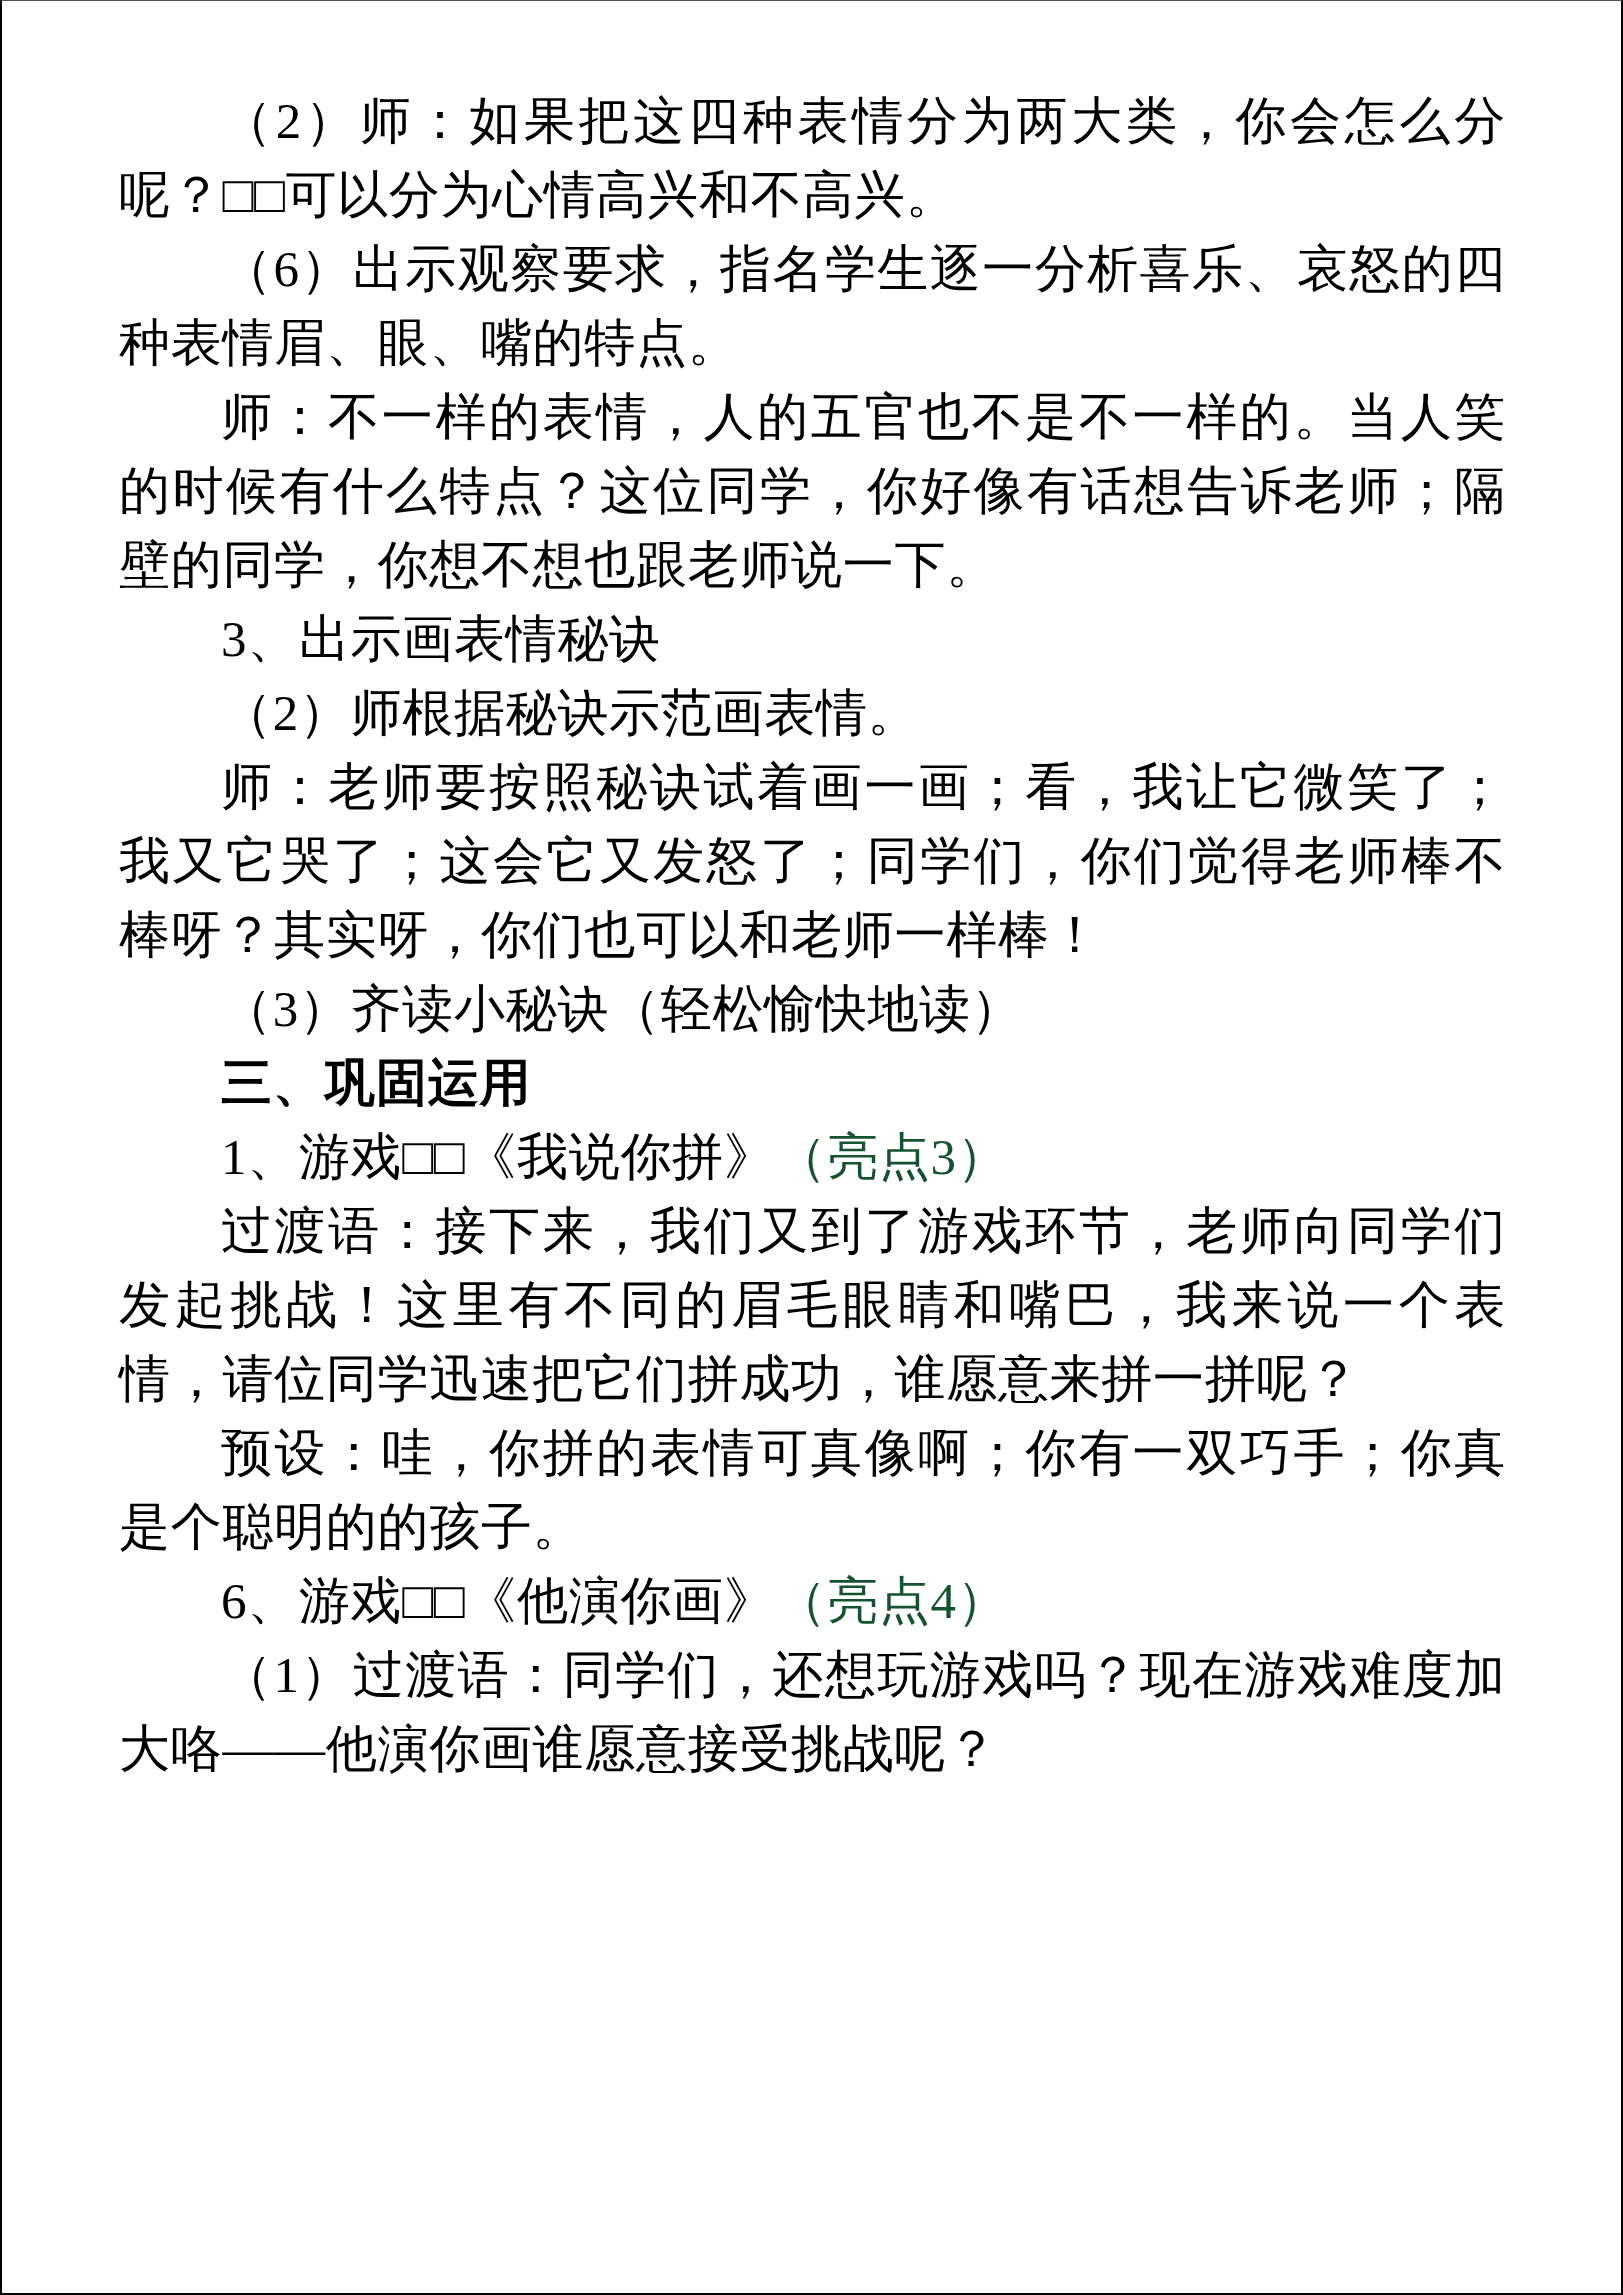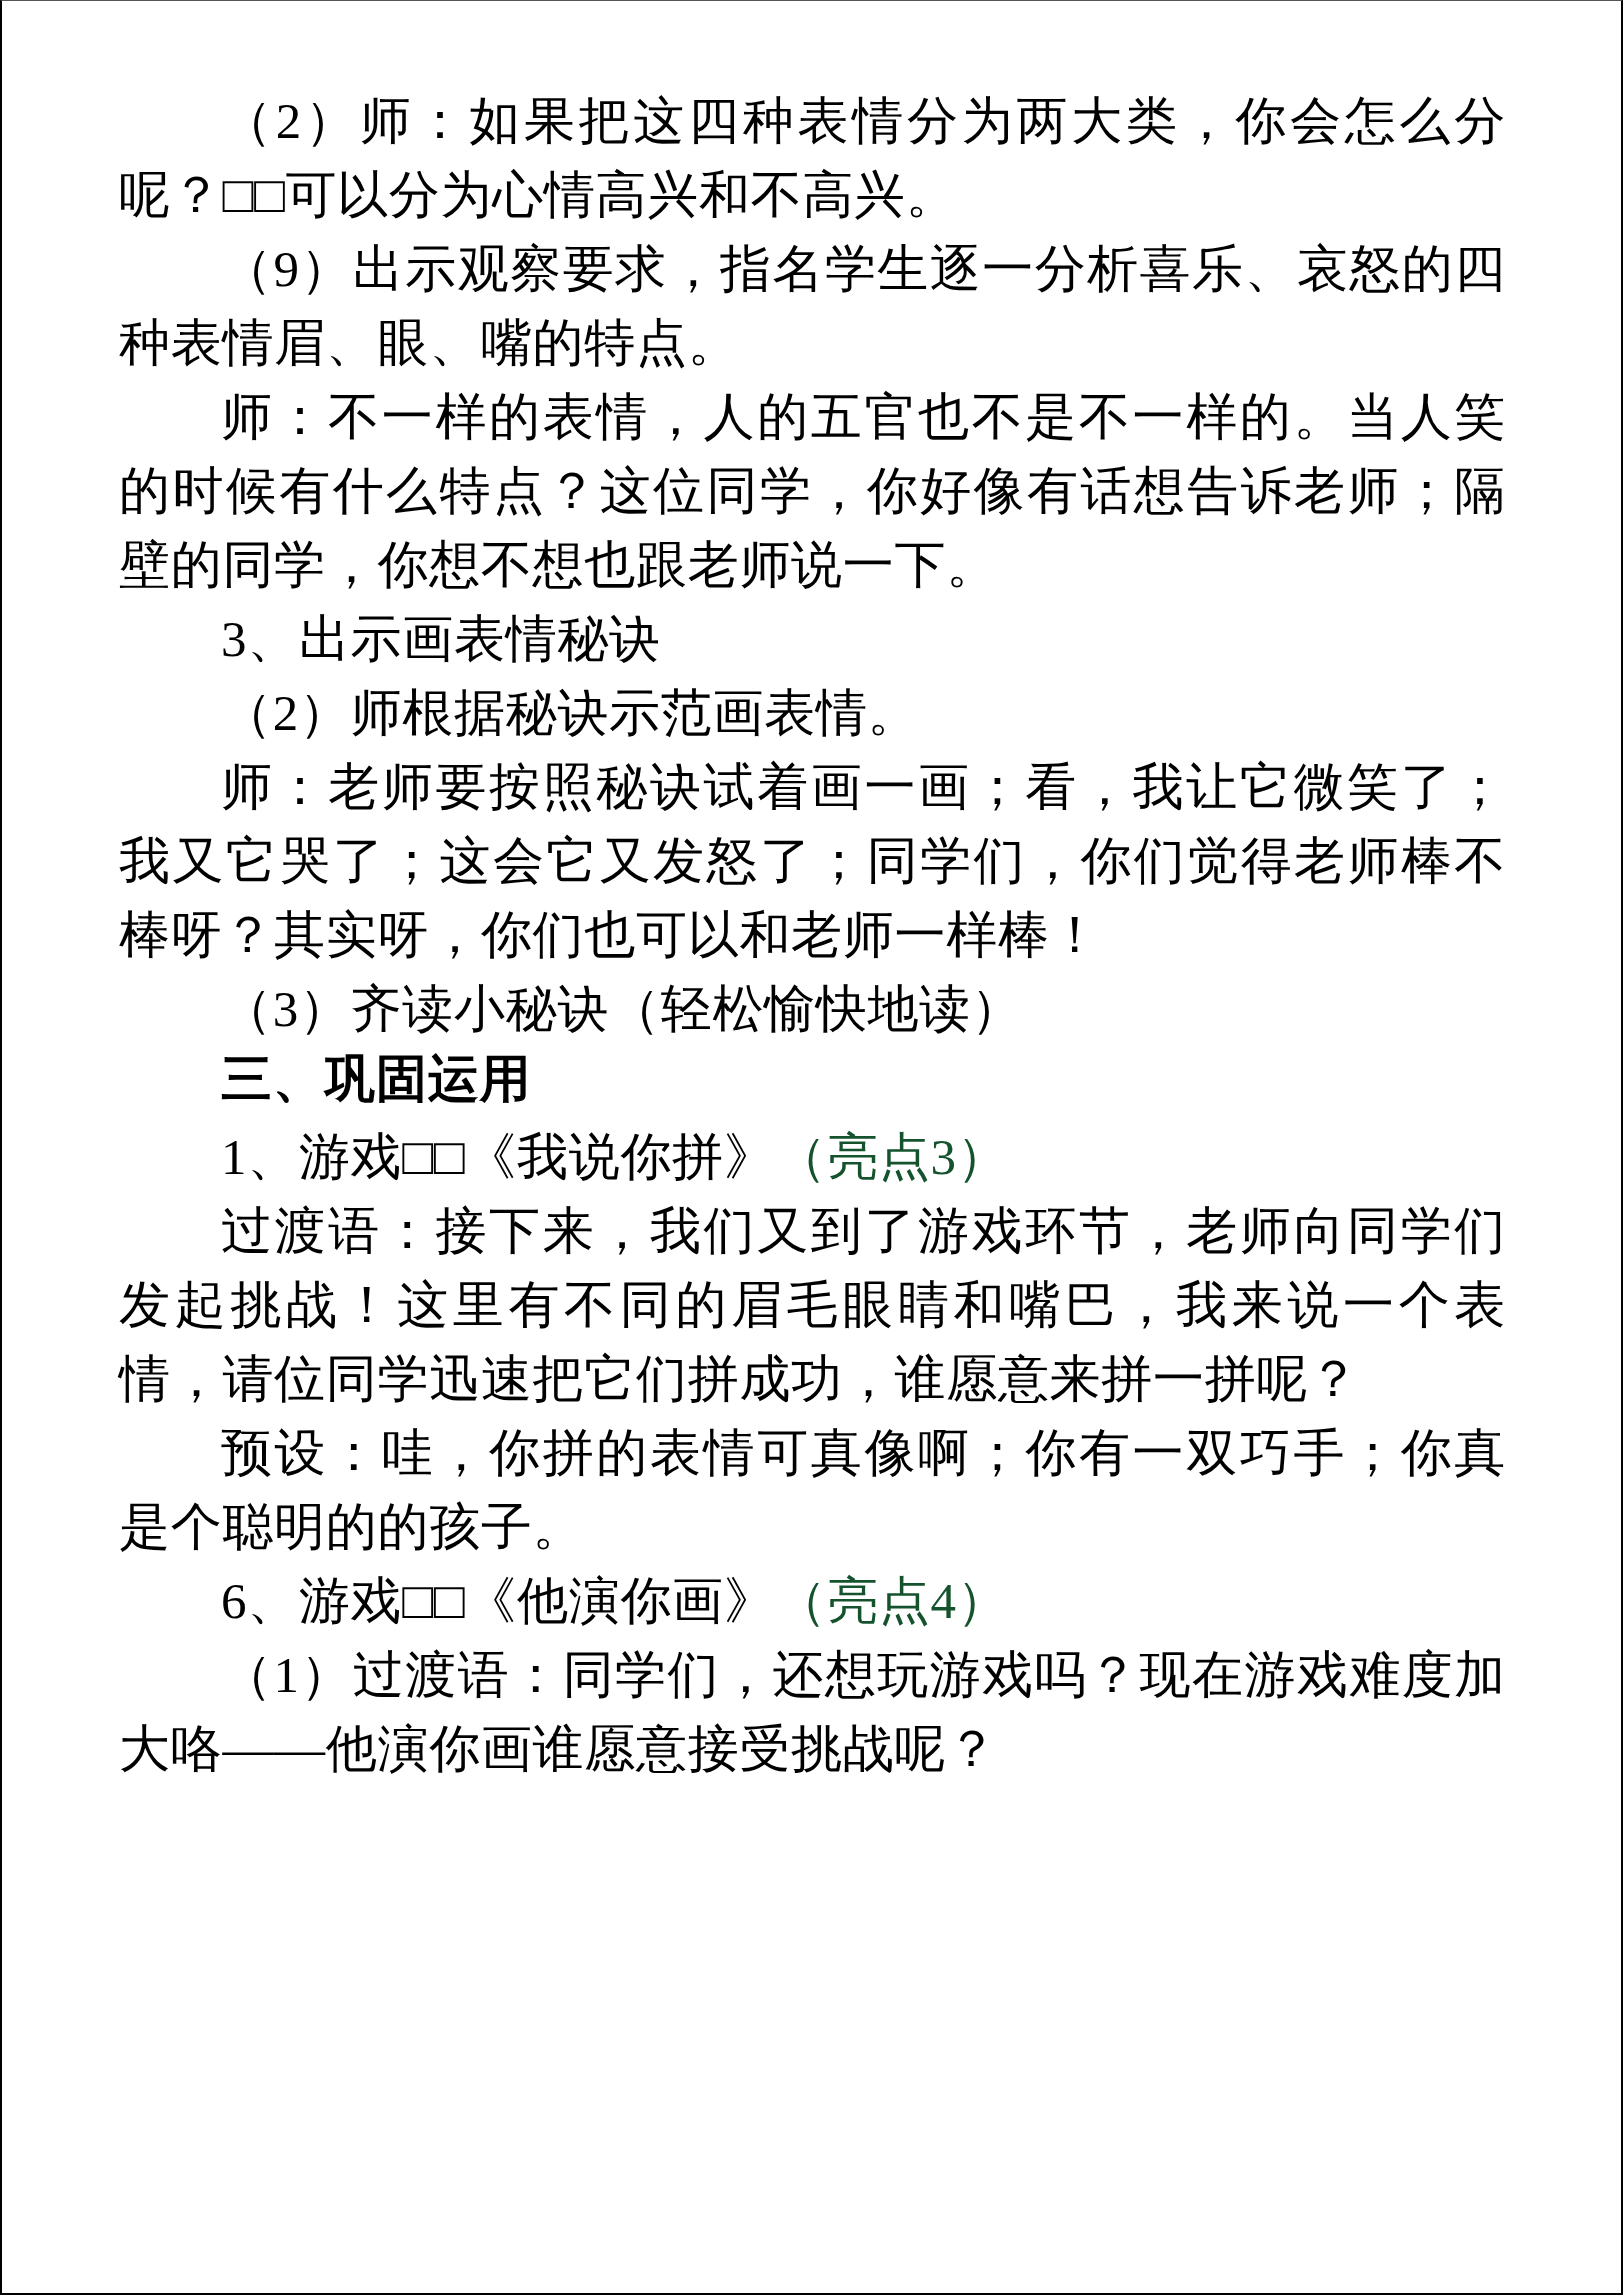--- a/index.html
+++ b/index.html
@@ -29,35 +29,35 @@
   .para {
     margin: 0;
     text-indent: 2em;
     text-align: justify;
     line-height: 74px;
     letter-spacing: 0.7px;
     word-break: break-all;
   }
   .heading {
     font-weight: bold;
-    font-family: Liberation Mono, monospace;
+    font-family: Liberation Sans, sans-serif;
     text-align: left;
   }
   .red {
     color: #14532d;
   }
 </style>
 </head>
 <body>
 
 <div class="page">
   <div class="doc">
 
     <p class="para">（2）师：如果把这四种表情分为两大类，你会怎么分呢？□□可以分为心情高兴和不高兴。</p>
-    <p class="para">（9）出示观察要求，指名学生逐一分析喜乐、哀怒的四种表情眉、眼、嘴的特点。</p>
+    <p class="para">（6）出示观察要求，指名学生逐一分析喜乐、哀怒的四种表情眉、眼、嘴的特点。</p>
     <p class="para">师：不一样的表情，人的五官也不是不一样的。当人笑的时候有什么特点？这位同学，你好像有话想告诉老师；隔壁的同学，你想不想也跟老师说一下。</p>
     <p class="para">3、出示画表情秘诀</p>
     <p class="para">（2）师根据秘诀示范画表情。</p>
     <p class="para">师：老师要按照秘诀试着画一画；看，我让它微笑了；我又它哭了；这会它又发怒了；同学们，你们觉得老师棒不棒呀？其实呀，你们也可以和老师一样棒！</p>
     <p class="para">（3）齐读小秘诀（轻松愉快地读）</p>
 
     <p class="para heading">三、巩固运用</p>
 
     <p class="para"><span>1、游戏□□《我说你拼》</span><span class="red">（亮点3）</span></p>
 

